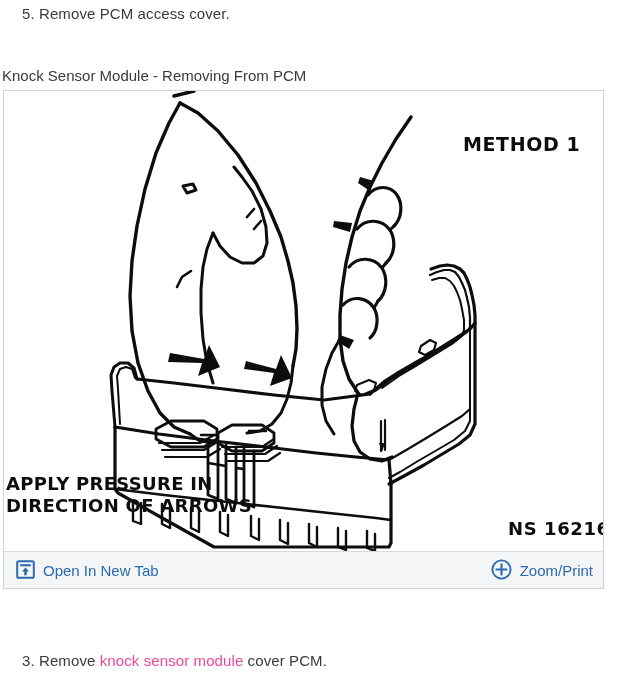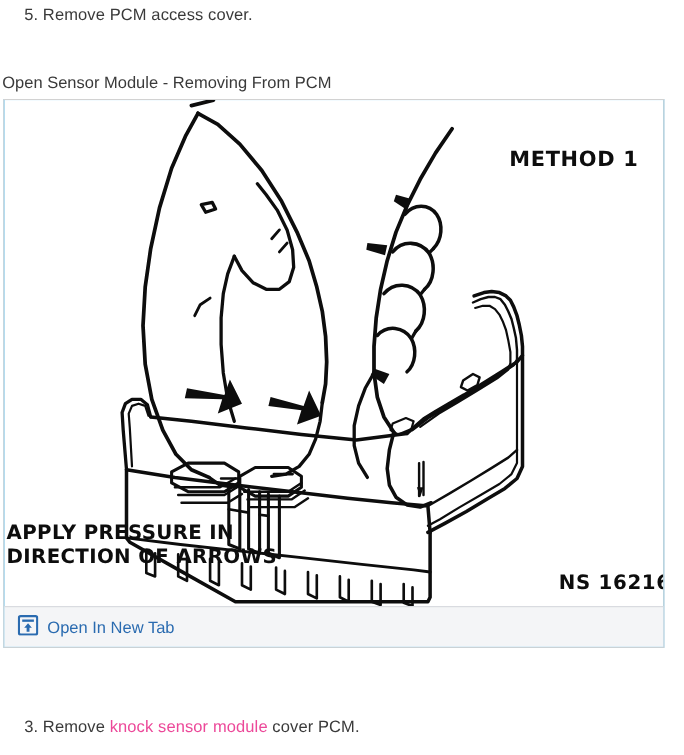--- a/index.html
+++ b/index.html
@@ -110,21 +110,21 @@
     fill: #0d0d0d;
   }
 </style>
 </head>
 <body>
 
 <div class="step-line" id="step-5">
   <span>5. Remove PCM access cover.</span>
 </div>
 
-<div id="figure-caption">Open Sensor Module - Removing From PCM</div>
+<div id="figure-caption">Knock Sensor Module - Removing From PCM</div>
 
 <div id="figure-frame">
 
   <div id="figure-canvas">
     <svg width="599" height="460" viewBox="0 0 599 460" xmlns="http://www.w3.org/2000/svg">
       <rect x="0" y="0" width="599" height="460" fill="#ffffff"></rect>
 
       <g>
 
         <path class="ink" stroke-width="3.2" d="M366,303 L381,290 L392,283 L404,276 L418,268
@@ -257,19 +257,28 @@
       <span class="tool-icon">
         <svg width="19" height="19" viewBox="0 0 19 19" xmlns="http://www.w3.org/2000/svg">
           <rect x="1.2" y="1.2" width="16.6" height="16.6" rx="1.6" fill="none" stroke="#2a6bb0" stroke-width="2"></rect>
           <rect x="4.2" y="4.2" width="10.6" height="2.1" fill="#2a6bb0"></rect>
           <path d="M9.5 7.6 L13 11.6 L10.8 11.6 L10.8 15.3 L8.2 15.3 L8.2 11.6 L6 11.6 Z" fill="#2a6bb0"></path>
         </svg>
       </span>
       <span class="label">Open In New Tab</span>
     </a>
 
+    <a class="tool-link" href="#">
+      <span class="tool-icon">
+        <svg width="21" height="21" viewBox="0 0 21 21" xmlns="http://www.w3.org/2000/svg">
+          <circle cx="10.5" cy="10.5" r="9.1" fill="none" stroke="#2a6bb0" stroke-width="1.9"></circle>
+          <path d="M10.5 4.6 L10.5 16.4 M4.6 10.5 L16.4 10.5" stroke="#2a6bb0" stroke-width="2.1" stroke-linecap="butt"></path>
+        </svg>
+      </span>
+      <span class="label">Zoom/Print</span>
+    </a>
 
   </div>
 </div>
 
 <div class="step-line" id="step-6">
   <span>3. Remove </span><a class="link-inline" href="#">knock sensor module</a><span> cover PCM.</span>
 </div>
 
 </body></html>

